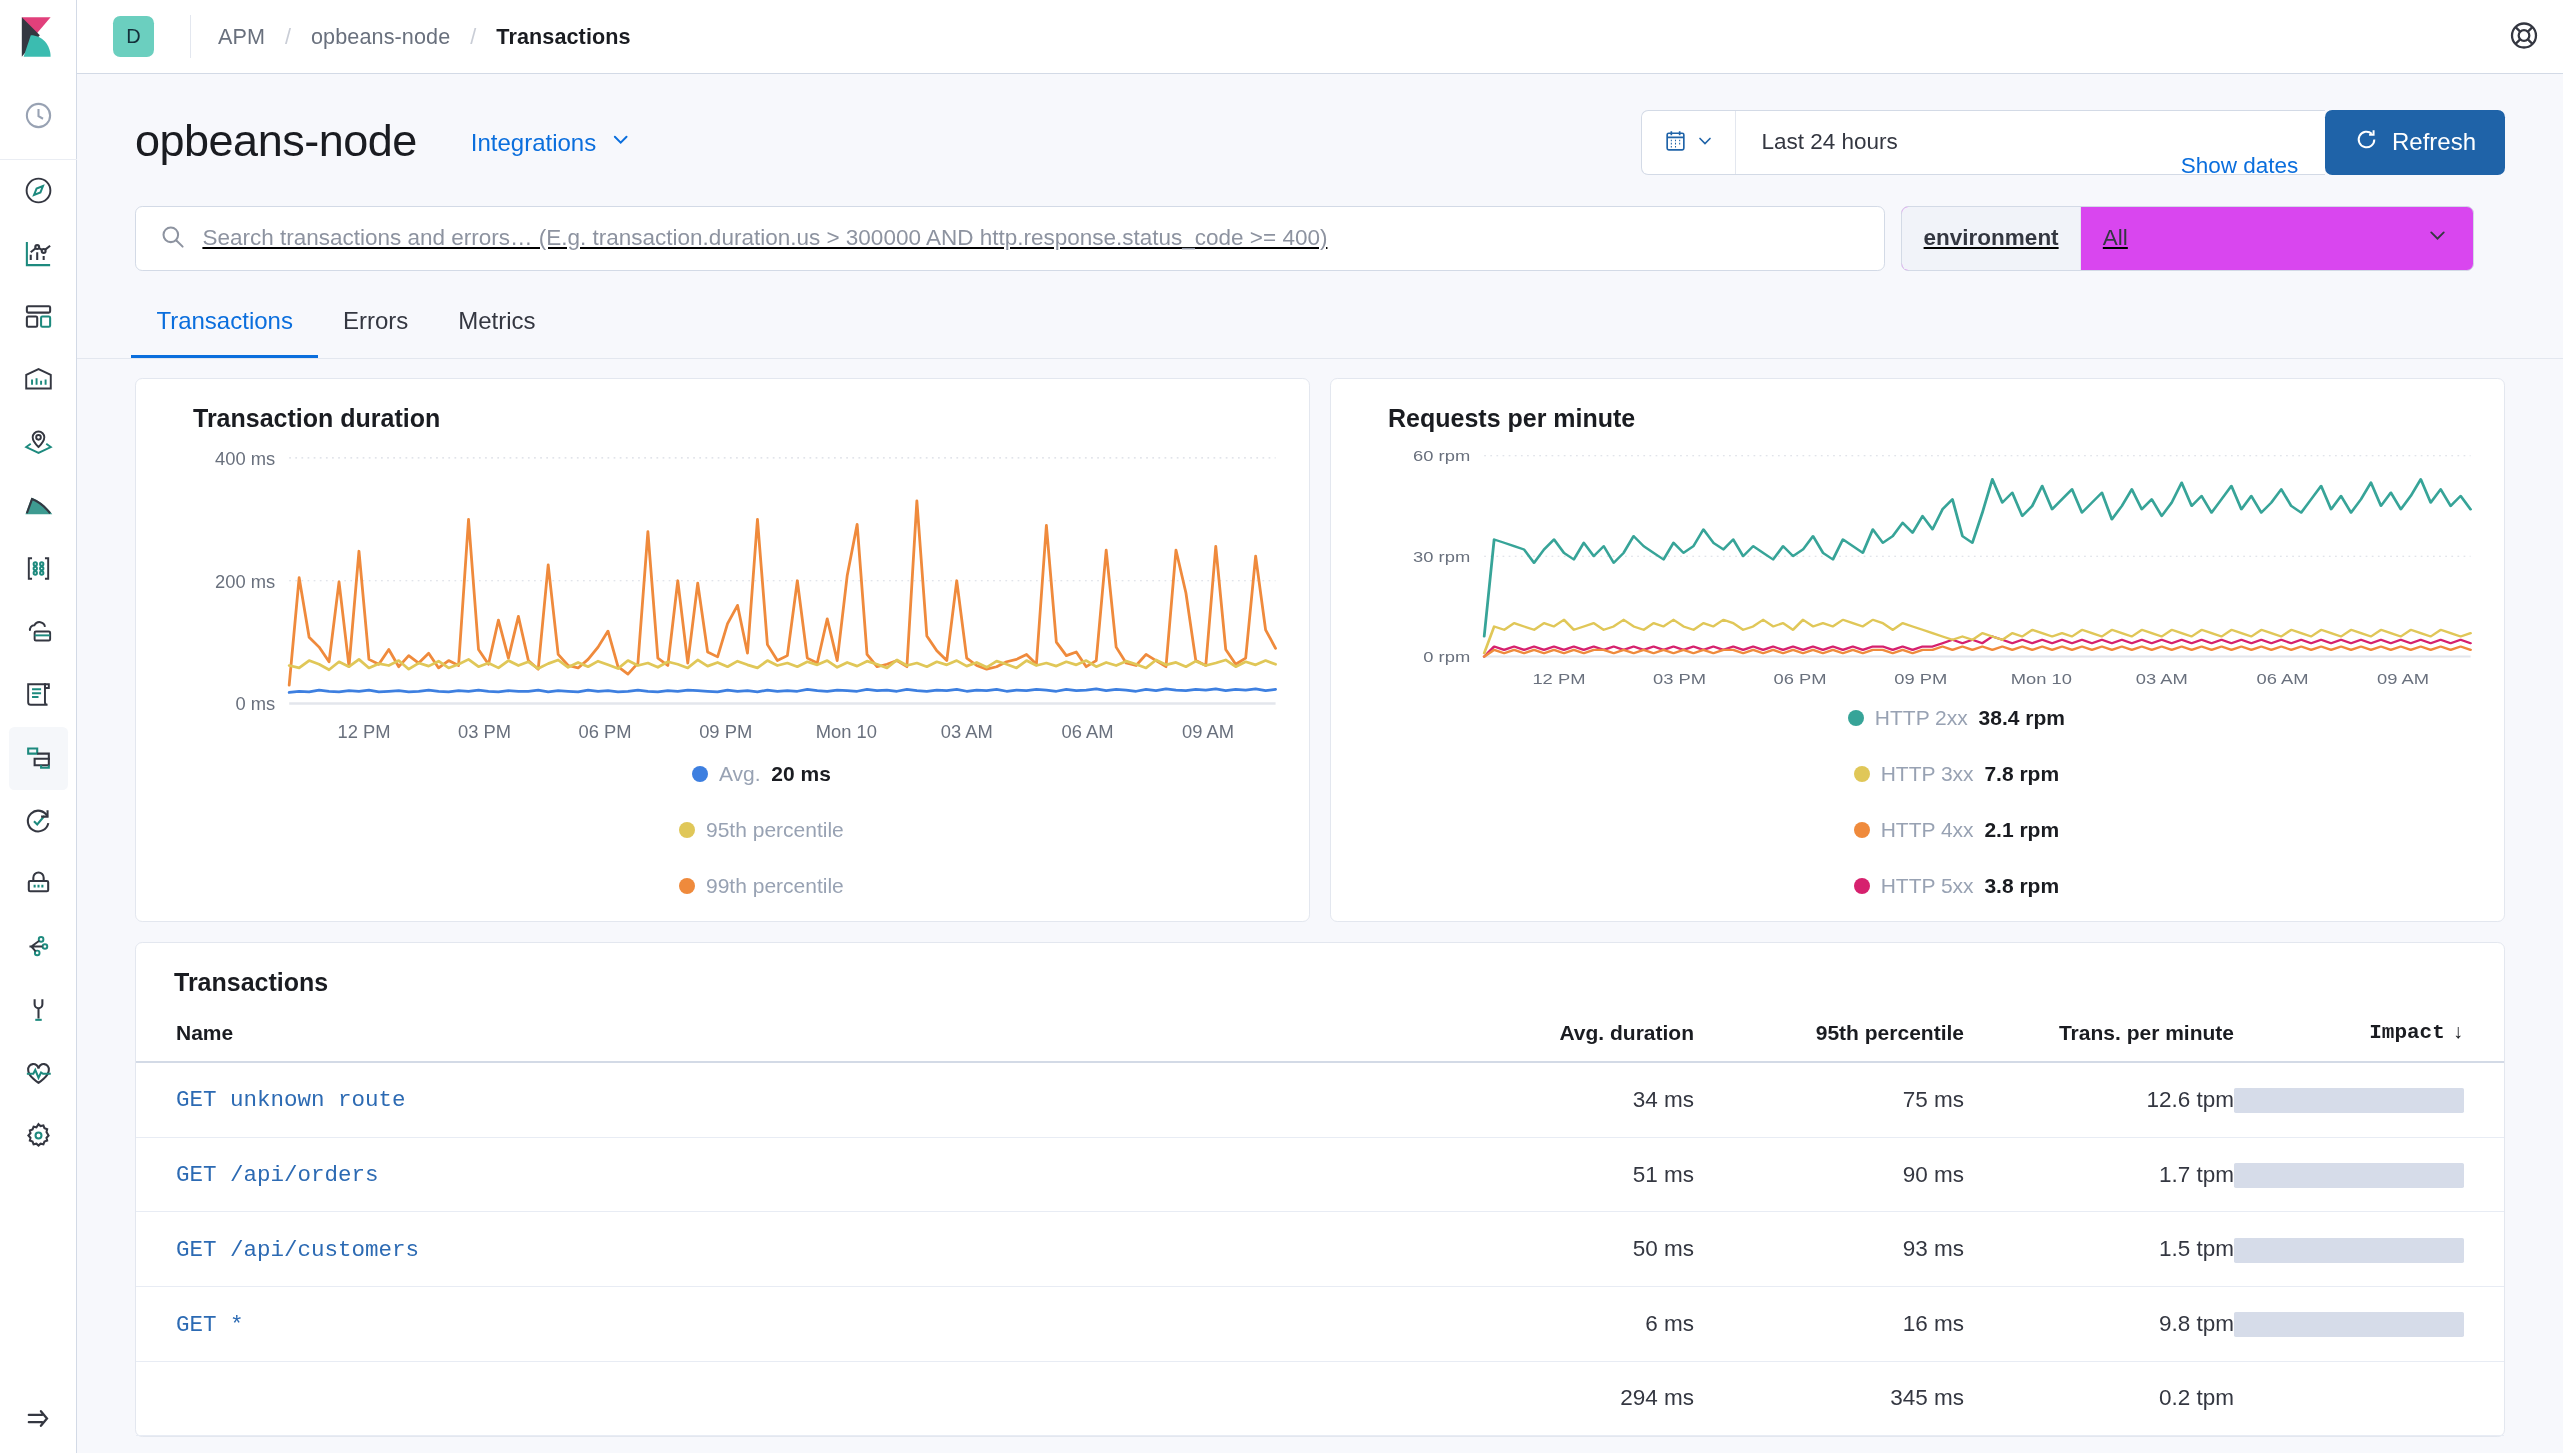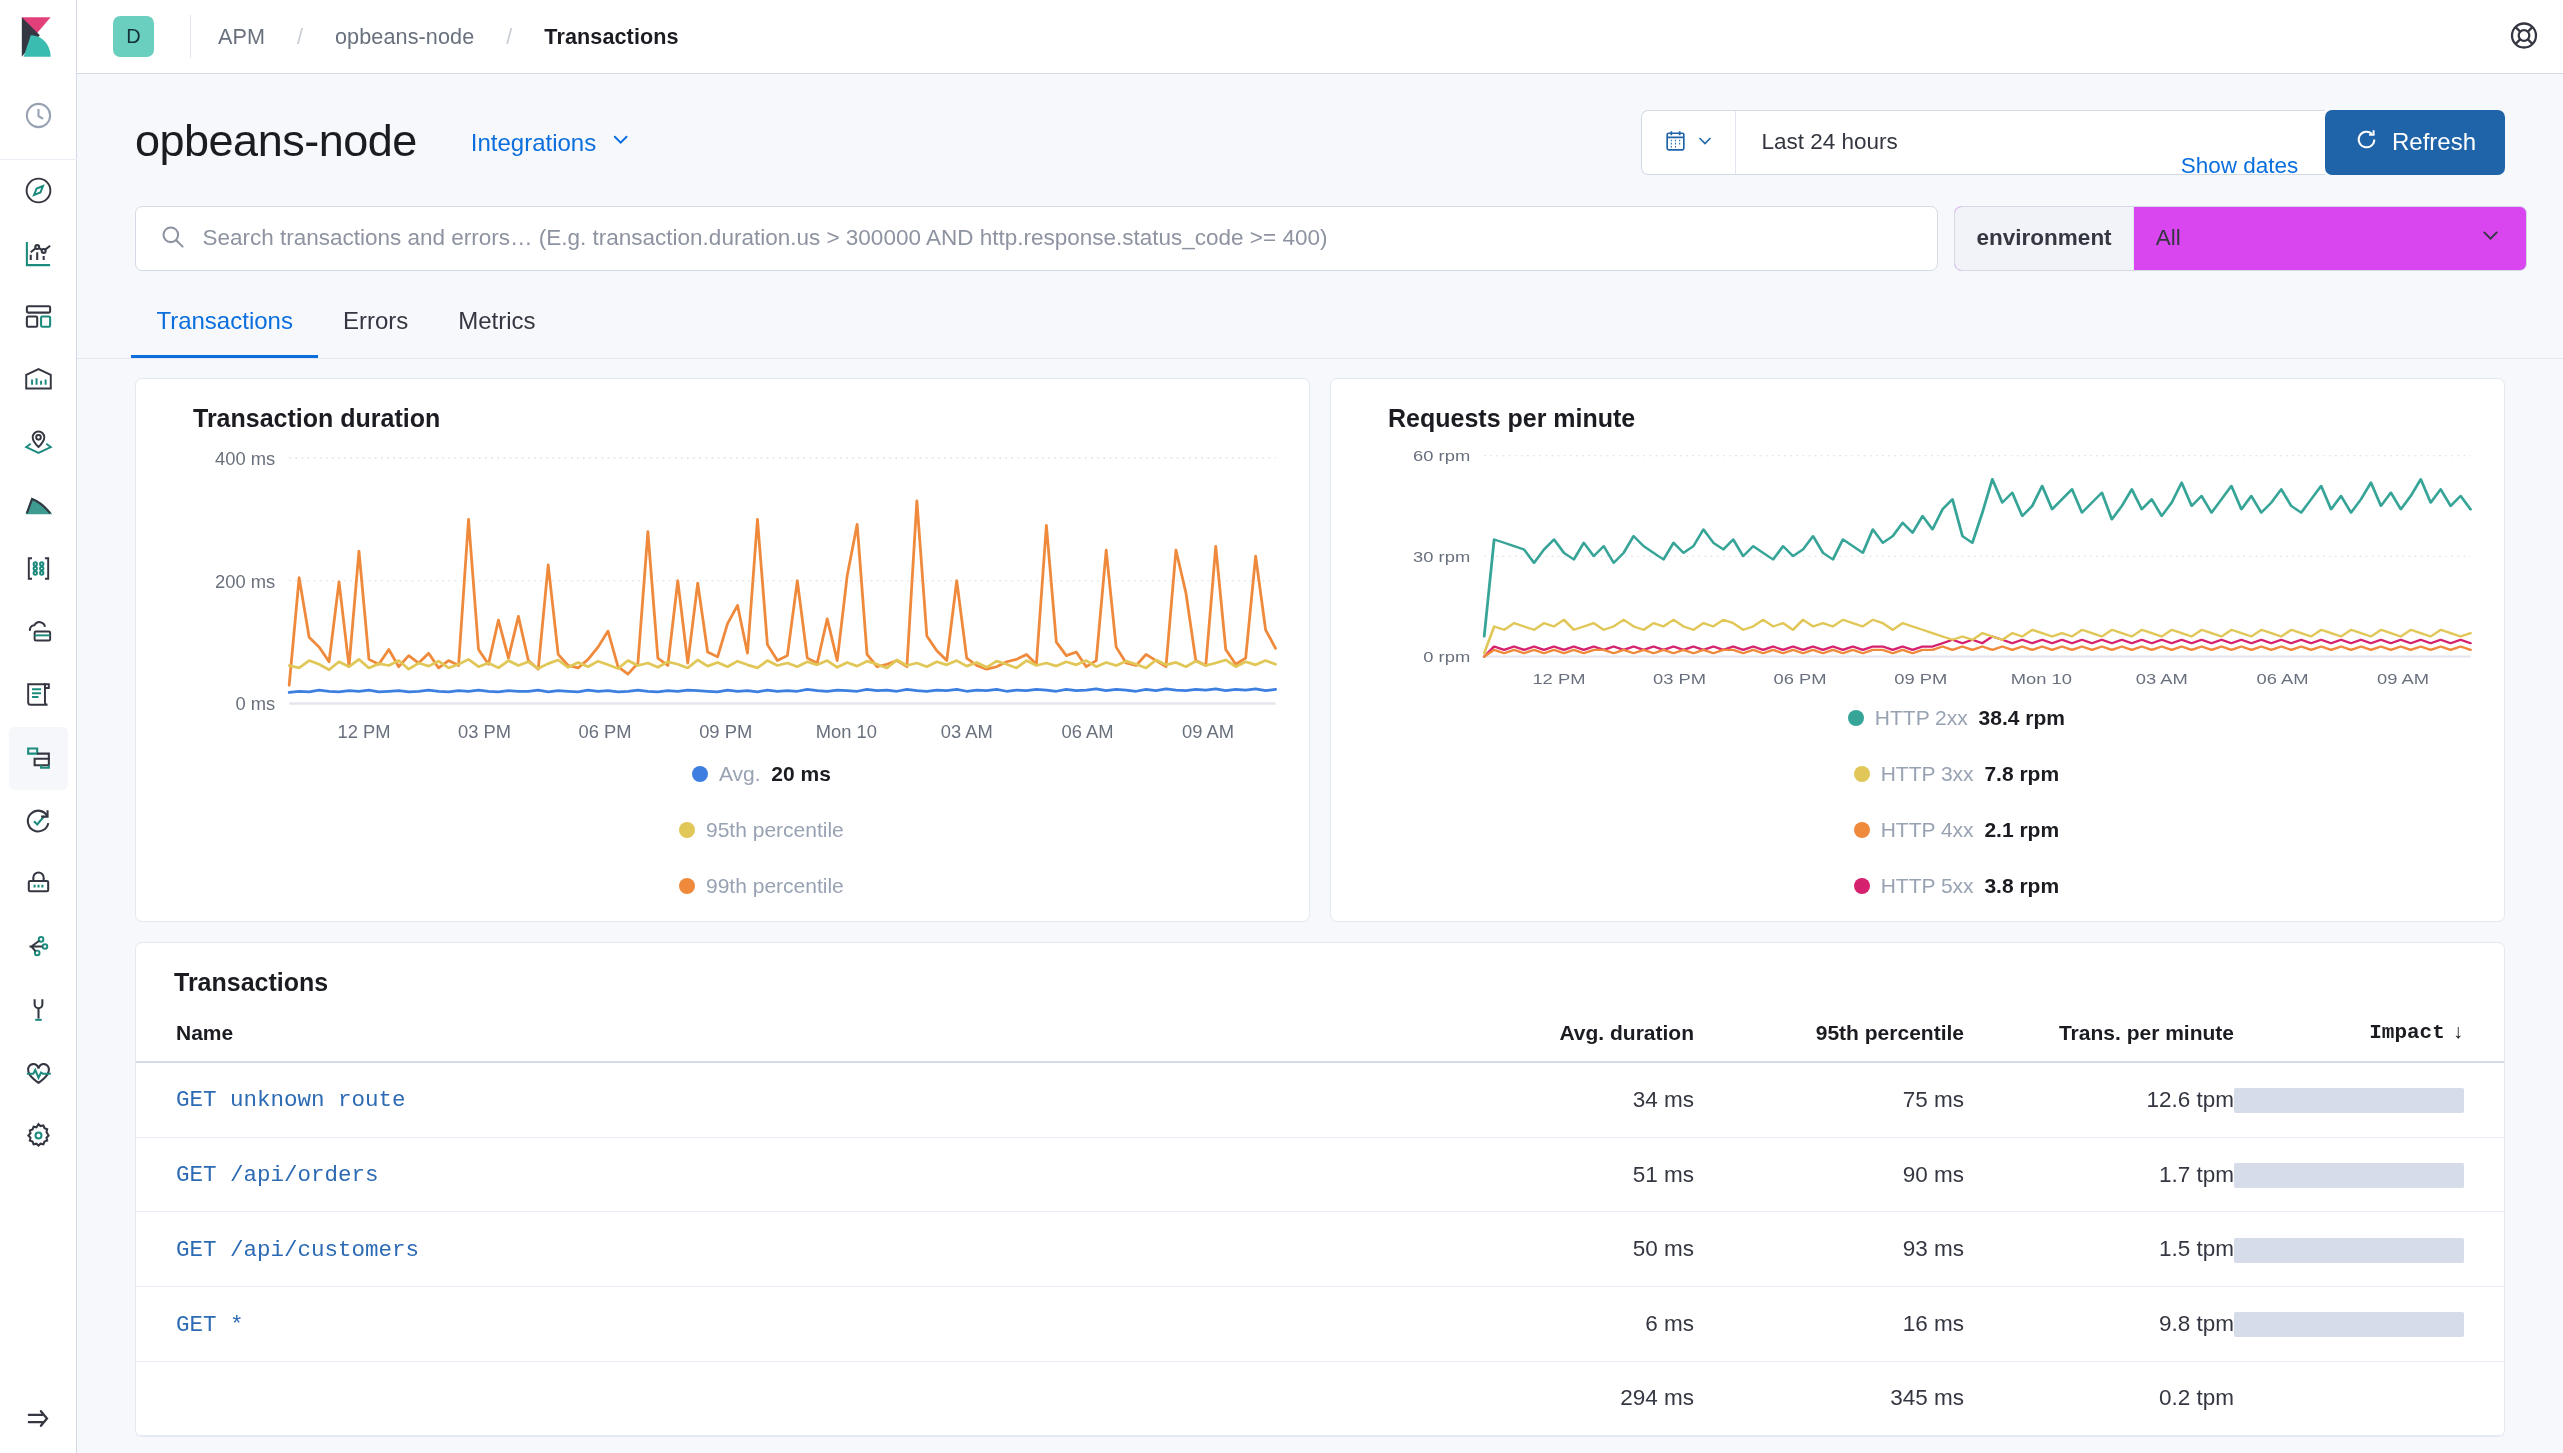--- a/index.html
+++ b/index.html
@@ -40,21 +40,21 @@
     position: absolute; left: 77px; top: 0; right: 0; height: 74px;
     background: #fff; border-bottom: 0.9px solid #d3dae6;
     display: flex; align-items: center; z-index: 15;
   }
   .tb-sep { width: 0.9px; height: 43px; background: #e3e7ef; }
   .space-badge {
     width: 41px; height: 41px; border-radius: 7.2px; background: #6bcfbf;
     color: #14303a; font-size: 20px; font-weight: 400;
     display: flex; align-items: center; justify-content: center;
   }
-  #breadcrumb { display: flex; align-items: flex-start; gap: 16px; padding-left: 27px; }
+  #breadcrumb { display: flex; align-items: flex-start; gap: 4px; padding-left: 27px; }
   .crumb { font-size: 21.6px; color: #69707d; letter-spacing: 0.1px; cursor: pointer; }
   .crumb.current { color: #1a1c21; font-weight: 700; cursor: default; }
   .crumb-sep { color: #c9cdd6; font-size: 21.6px; margin: 0 16px; }
   #help-icon { position:absolute; right: 23.4px; top: 50%; transform: translateY(-50%); cursor:pointer; }
 
   
   #page {
     position: absolute; left: 77px; top: 74px; right: 0; bottom: 0;
     background: #f7f8fc; overflow: hidden;
   }
@@ -81,21 +81,21 @@
   .dp-quick { font-size: 22.5px; color: #343741; padding: 0 31px 0 25px; white-space: nowrap; cursor: pointer; }
   .dp-showdates { font-size: 22.5px; color: #0a6edd; padding-right: 27px; cursor: pointer; white-space: nowrap; margin-top: 47px; }
   .dp-spacer { flex: 1 1 auto; min-width: 252px; }
   #refresh-btn {
     display:flex; align-items:center; gap: 12.6px; height: 65px; padding: 0 29px;
     background: #1f63a8; color: #fff; font-size: 24px; border-radius: 7.2px; cursor:pointer;
     border: none; font-family: inherit;
   }
 
   
-  #search-row { display: flex; align-items: center; padding: 31px 36px 0 58px; gap: 16px; }
+  #search-row { display: flex; align-items: center; padding: 31px 89px 0 58px; gap: 16px; text-decoration: underline; }
   #search-box {
     flex: 1 1 auto; height: 65px; background: #fff; border: 0.9px solid #d3dae6; border-radius: 7.2px;
     display: flex; align-items: center; padding: 0 23.4px; gap: 16px; min-width: 0;
   }
   #search-input {
     border: none; outline: none; width: 100%; font-size: 22.5px; color: #343741;
     font-family: inherit; background: transparent;
   }
   #search-input::placeholder { color: #8d93a0; }
   #env-group { display: flex; align-items: center; width: 573px; height: 65px;

